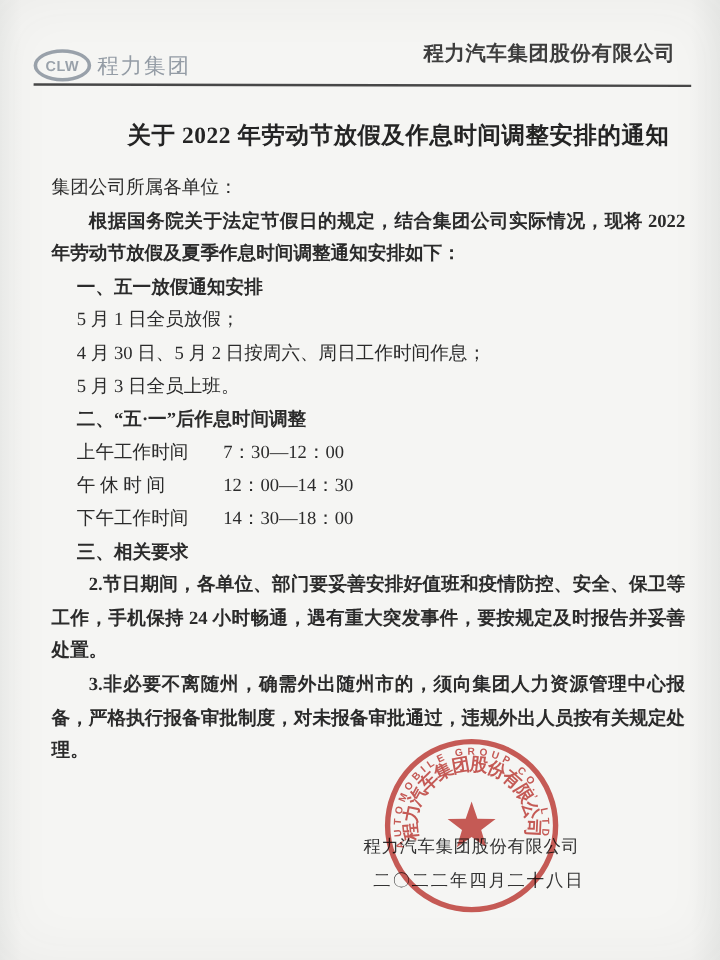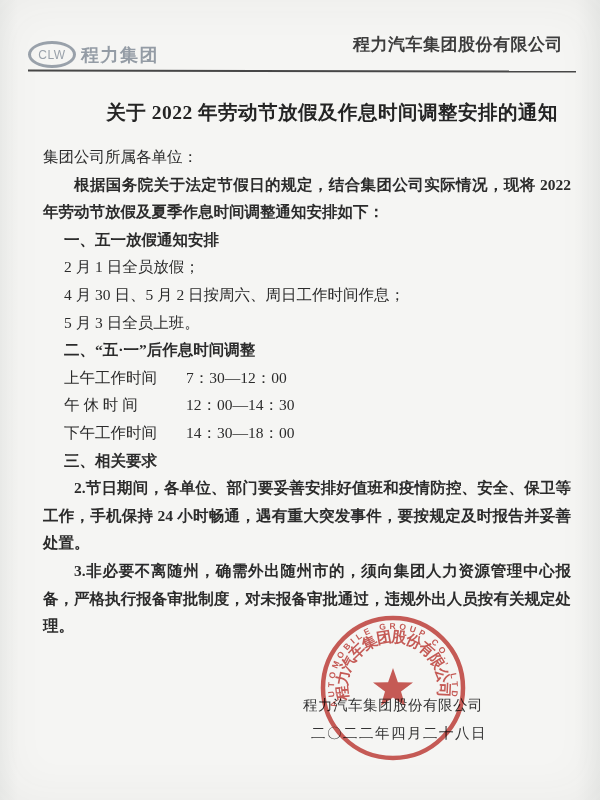--- a/index.html
+++ b/index.html
@@ -18,23 +18,23 @@
   .logo {
     position: absolute; top: 41px; left: 28px;
     display: flex; align-items: center; gap: 5px;
     color: #99a1aa;
     font-family: "Liberation Sans", "DejaVu Sans", sans-serif;
   }
   .logo-ellipse {
     width: 42px; height: 21px;
     border: 3px solid #99a1aa; border-radius: 50%;
     display: flex; align-items: center; justify-content: center;
-    font-size: 12px; font-weight: normal; letter-spacing: .5px;
+    font-size: 12px; font-weight: bold; letter-spacing: .5px;
   }
-  .logo-name { font-size: 18px; font-weight: bold; letter-spacing: 1.5px; color: #949ca5; }
+  .logo-name { font-size: 18px; font-weight: normal; letter-spacing: 1.5px; color: #949ca5; }
   .header-right {
     position: absolute; top: 33px; left: 353px;
     font-family: "Liberation Sans", "DejaVu Sans", sans-serif;
     color: #3d3d3d;
   }
   .company-name { font-size: 17px; font-weight: 700; letter-spacing: .5px; white-space: nowrap; }
   .company-address { font-size: 10.5px; font-weight: 700; margin-top: 6px; white-space: nowrap; }
   .header-divider {
     position: absolute; top: 70px; left: 28px; right: 24px;
     height: 2px; background: #474747; transform: rotate(0.12deg);
@@ -85,21 +85,21 @@
   </div>
   <div class="header-divider"></div>
 
   <div class="notice-title">关于 2022 年劳动节放假及作息时间调整安排的通知</div>
 
   <div class="doc-body">
     <p>集团公司所属各单位：</p>
     <p class="indent">根据国务院关于法定节假日的规定，结合集团公司实际情况，现将 2022 年劳动节放假及夏季作息时间调整通知安排如下：</p>
 
     <p class="sec-h">一、五一放假通知安排</p>
-    <p class="plain-line">2 月 1 日全员放假；</p>
+    <p class="plain-line">5 月 1 日全员放假；</p>
     <p class="plain-line">4 月 30 日、5 月 2 日按周六、周日工作时间作息；</p>
     <p class="plain-line">5 月 3 日全员上班。</p>
 
     <p class="sec-h">二、“五·一”后作息时间调整</p>
     <p class="sched-row">
       <span class="sched-label">上午工作时间</span><span>7：30—12：00</span>
     </p>
     <p class="sched-row">
       <span class="sched-label">午 休 时 间</span><span>12：00—14：30</span>
     </p>

